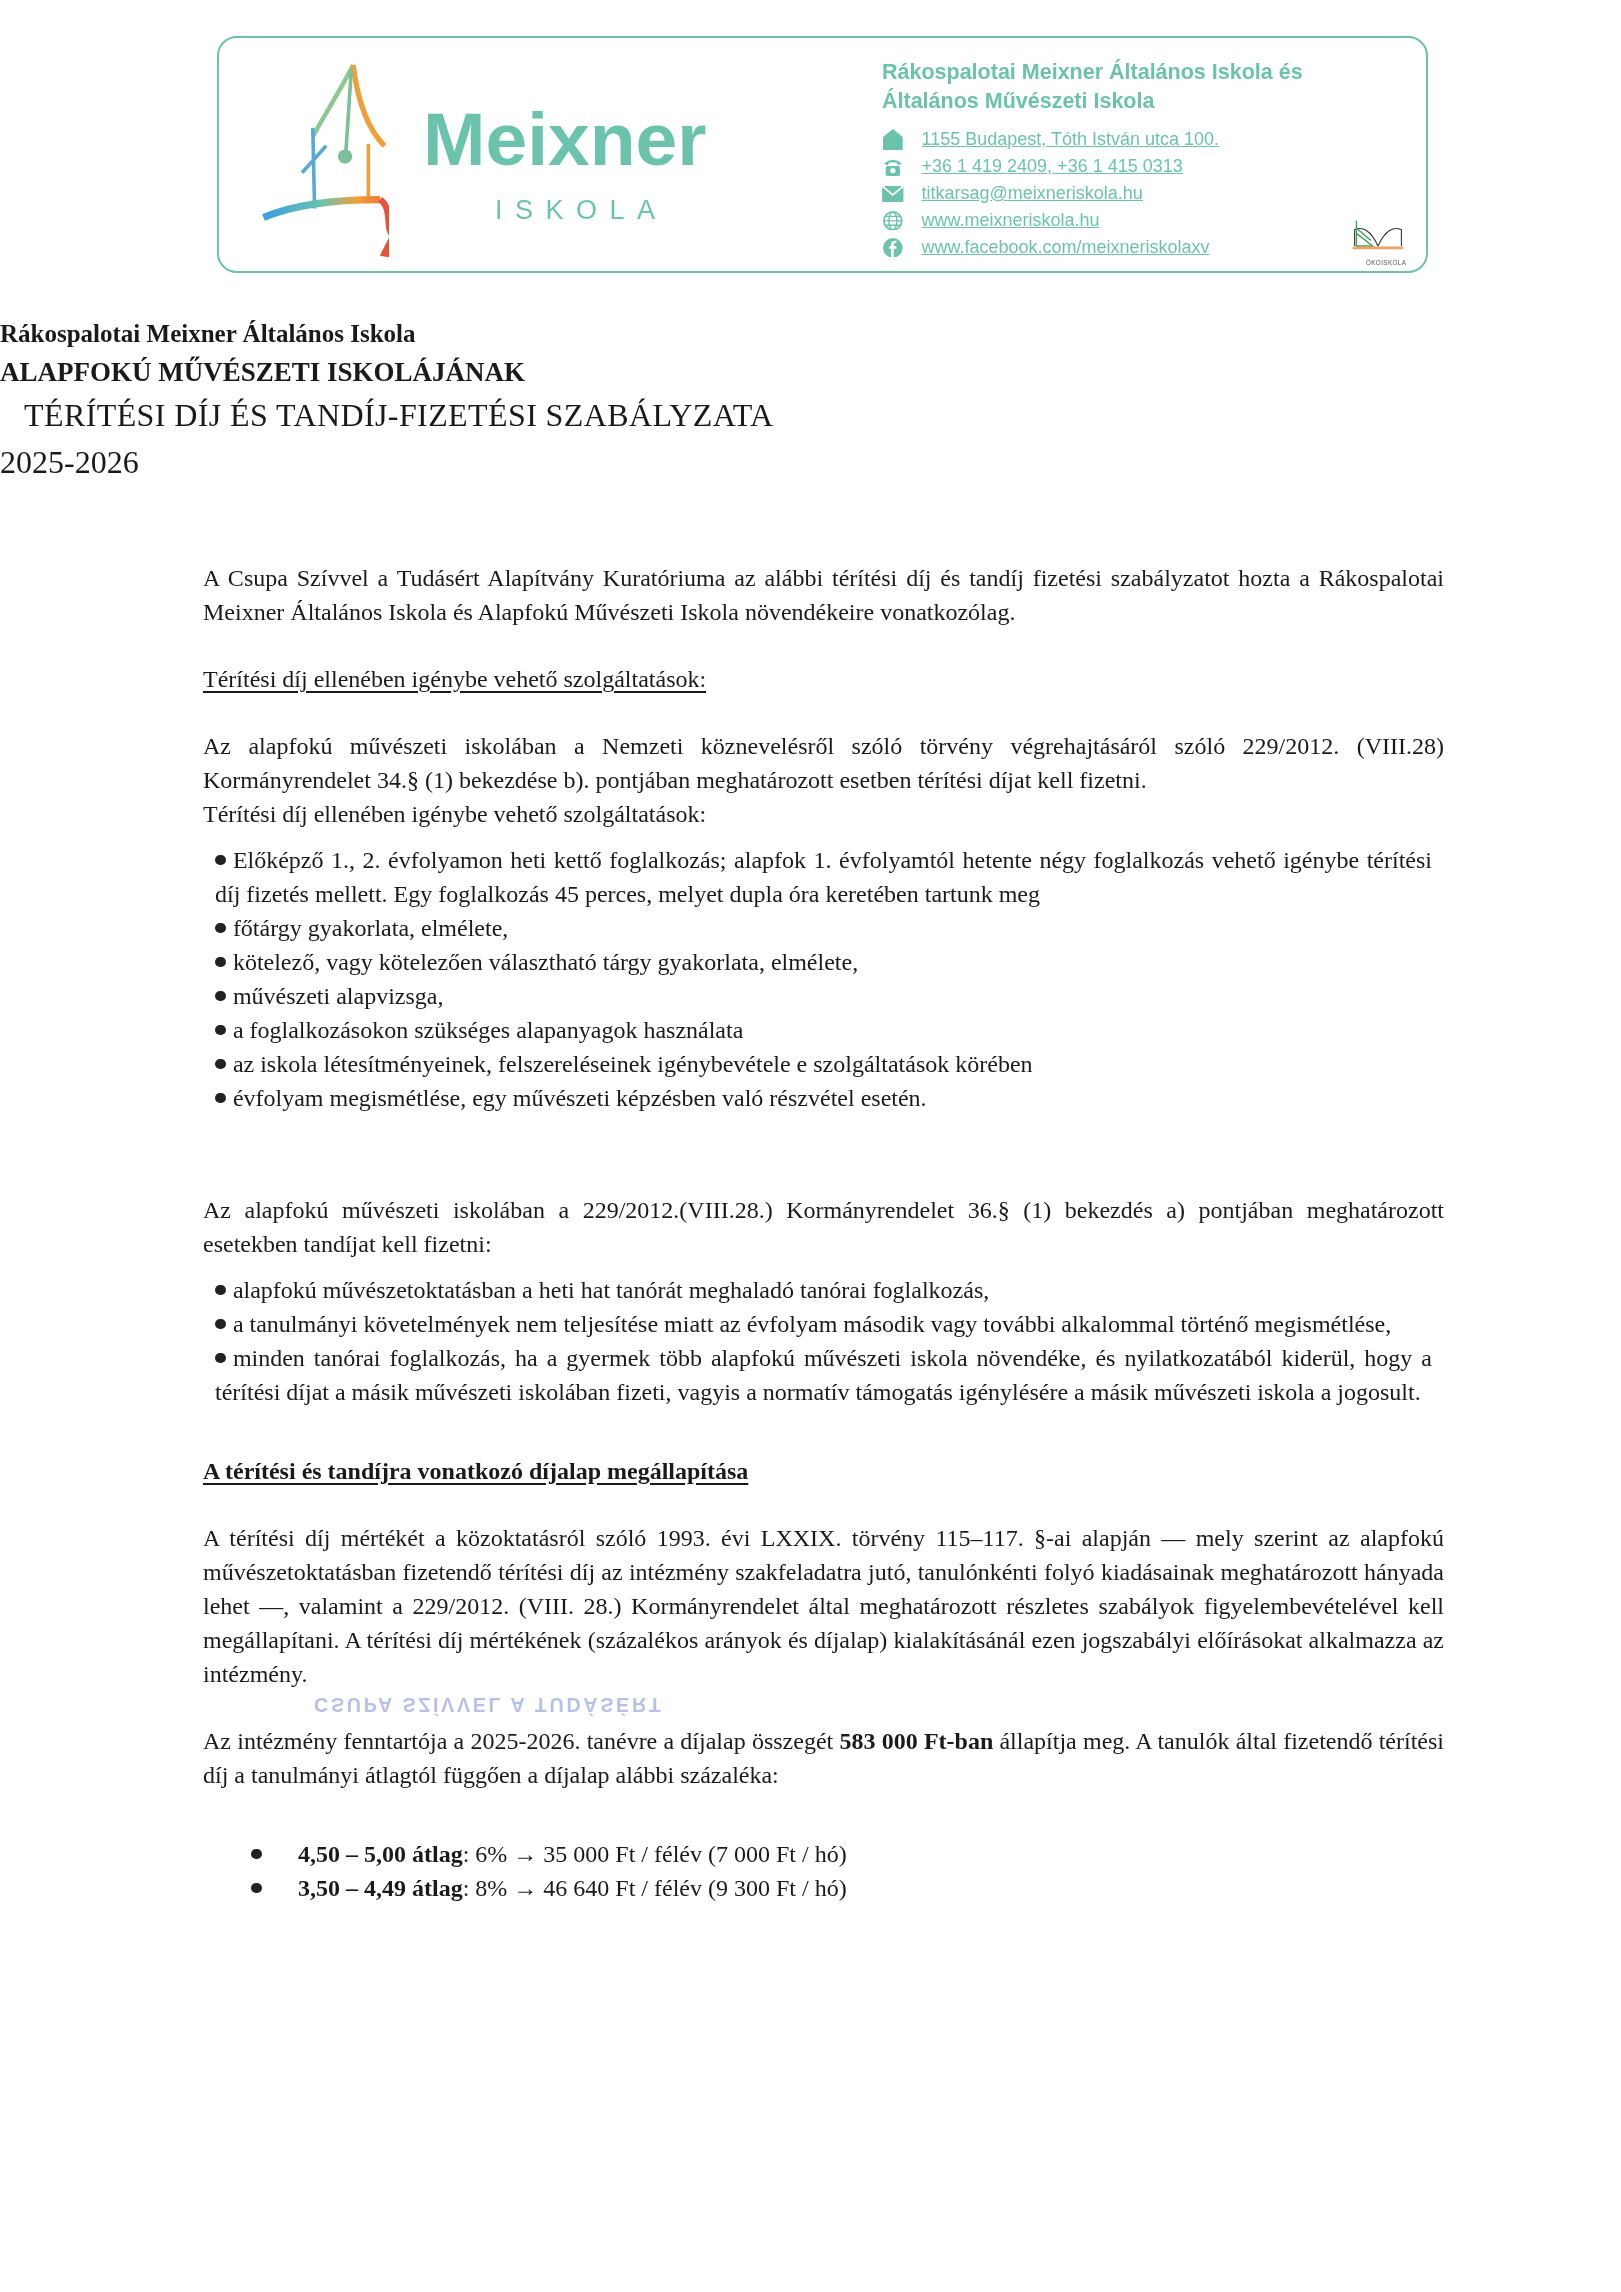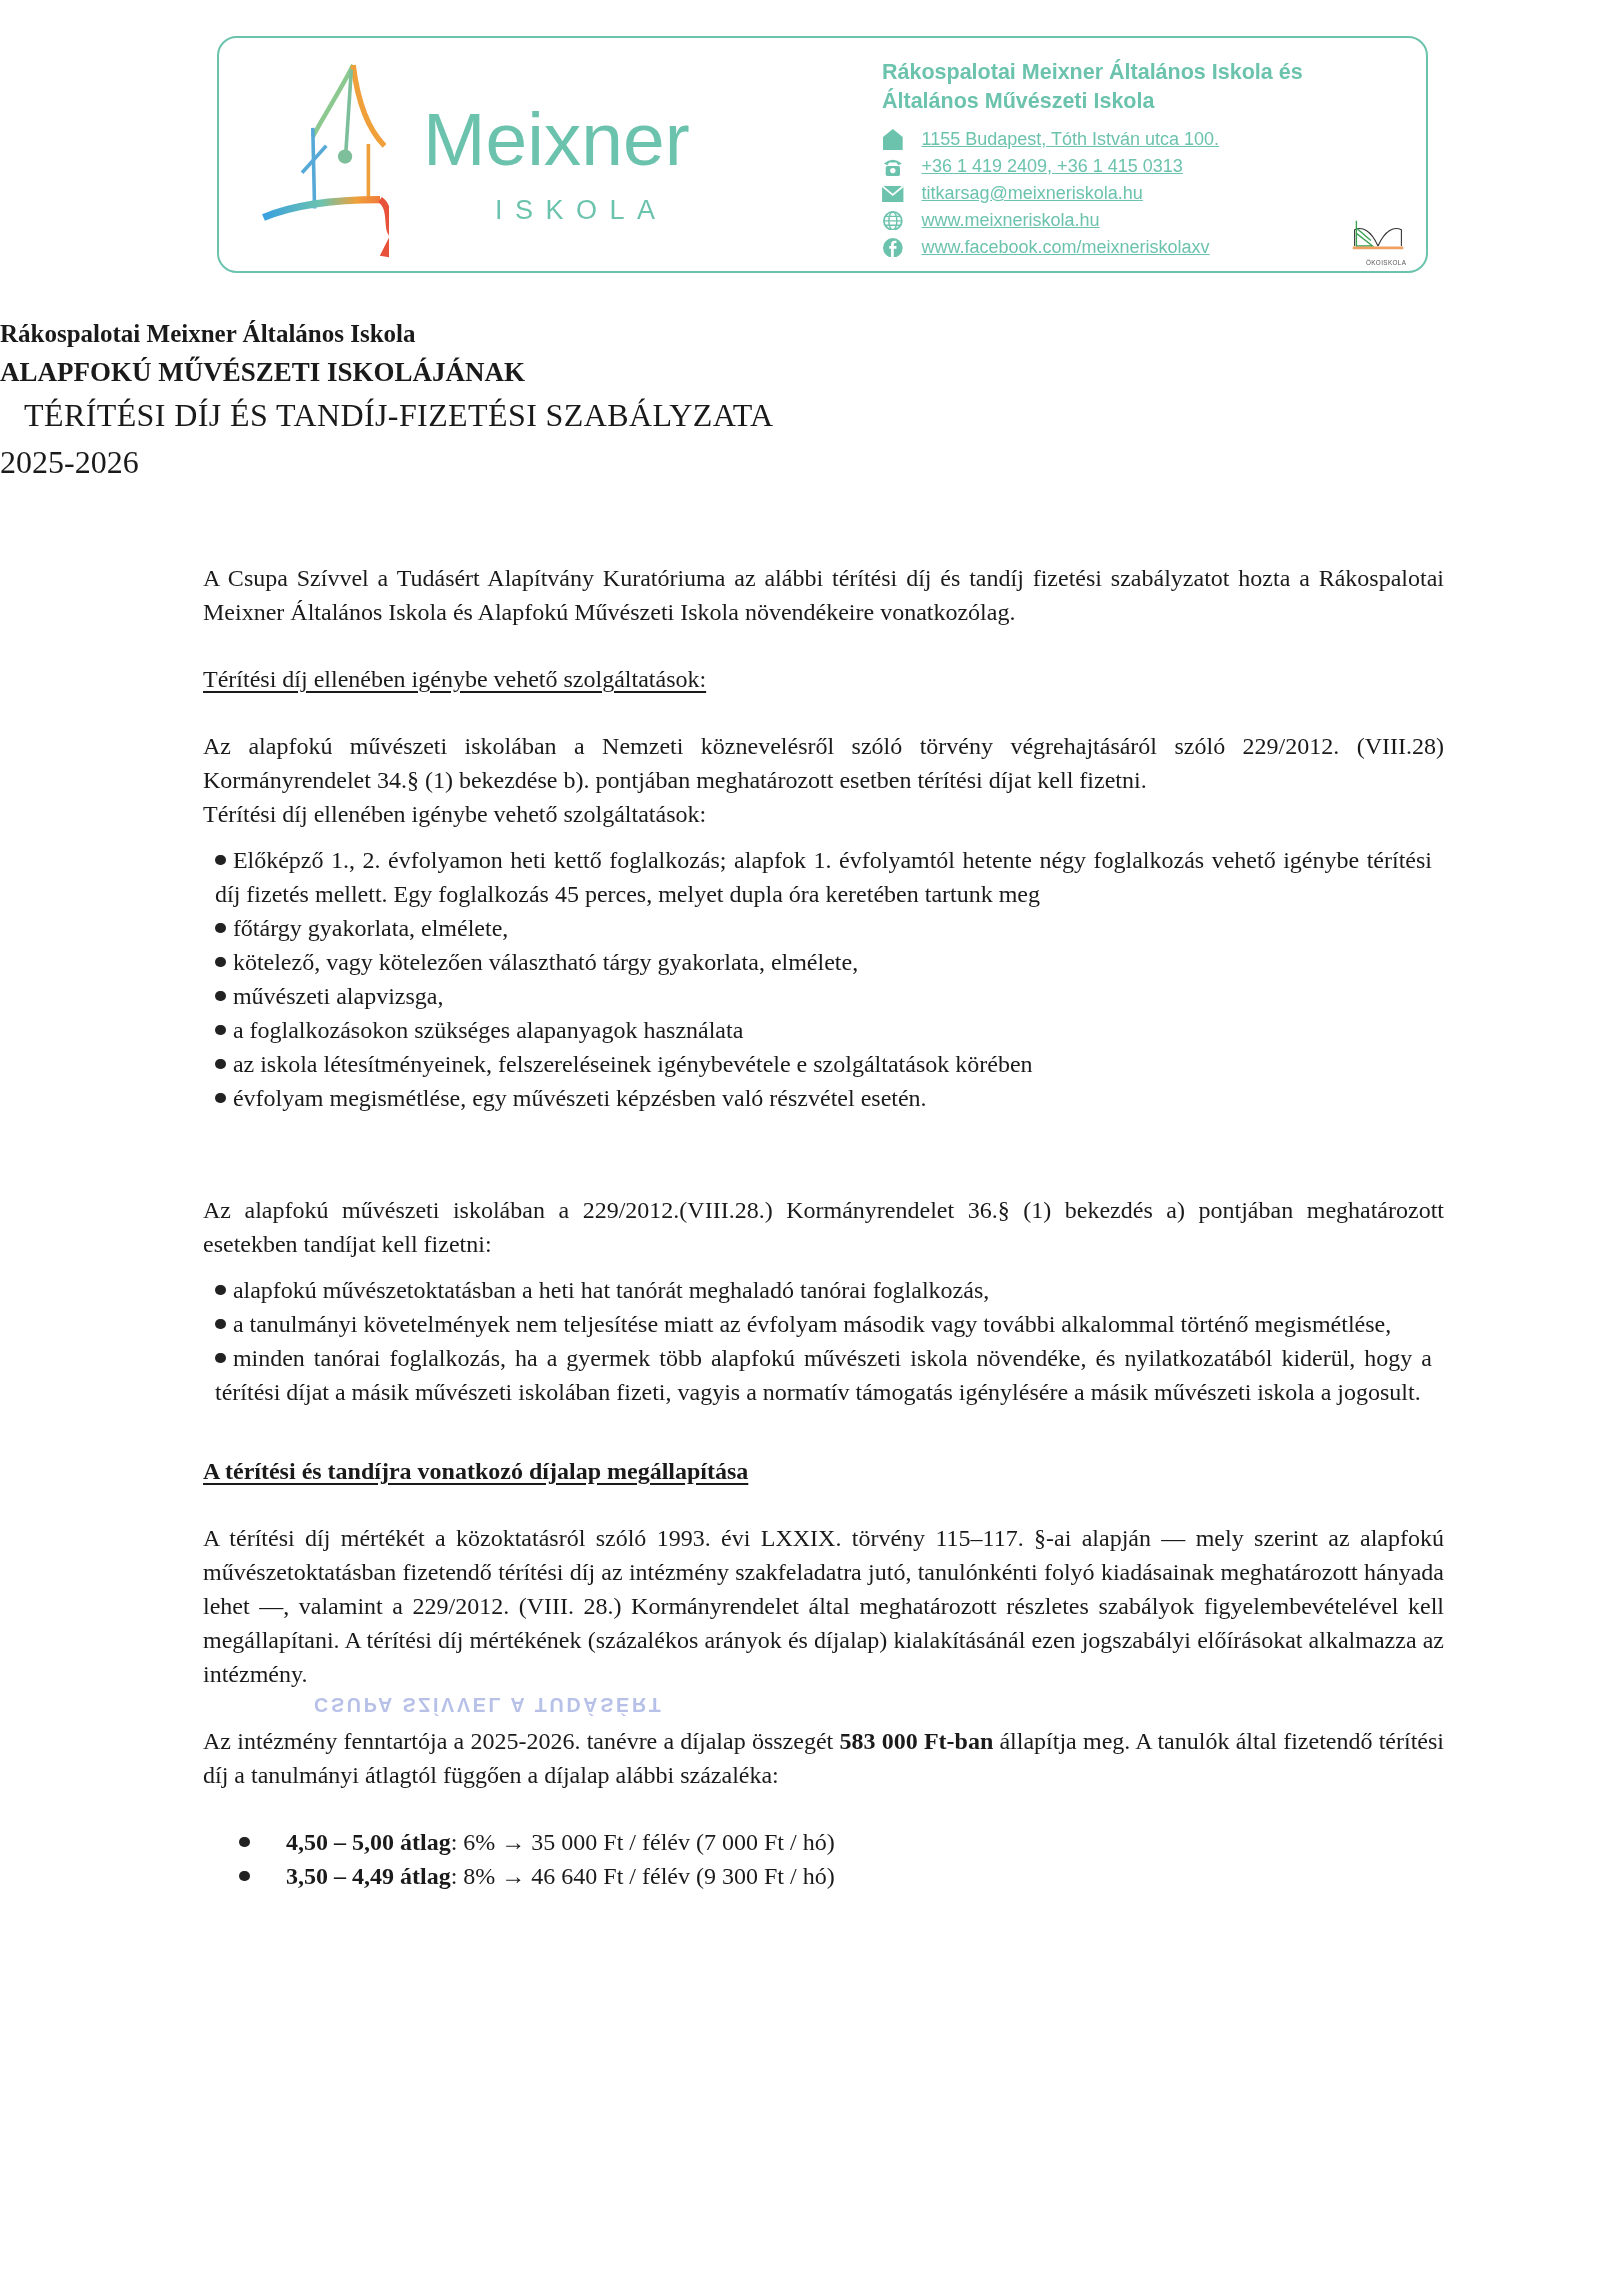--- a/index.html
+++ b/index.html
@@ -4,21 +4,21 @@
 <style>
   html, body { margin: 0; padding: 0; background: #ffffff; }
   body { width: 1621px; height: 2293px; position: relative; overflow: hidden;
          font-family: "Liberation Serif", serif; color: #1a1a1a; }
 
   
   .letterhead { position: absolute; left: 217px; top: 36px; width: 1211px; height: 237px;
                 border: 2.7px solid #6cc3ad; border-radius: 19.7px; box-sizing: border-box; }
   .logo-mark { position: absolute; left: 40px; top: 18px; width: 130px; height: 202px; }
   .brand-name { position: absolute; left: 204px; top: 64px; font-family: "Liberation Sans", sans-serif;
-                font-weight: normal; font-size: 75px; color: #6cc3ad; letter-spacing: 0px; line-height: 1; }
+                font-weight: bold; font-size: 75px; color: #6cc3ad; letter-spacing: 0px; line-height: 1; }
   .brand-sub { position: absolute; left: 276px; top: 159px; font-family: "Liberation Sans", sans-serif;
                font-size: 27px; color: #6cc3ad; letter-spacing: 12.5px; line-height: 1; }
   .school-name { position: absolute; left: 663px; top: 19.7px; font-family: "Liberation Sans", sans-serif;
                  font-weight: bold; font-size: 21.5px; line-height: 29px; color: #6cc3ad; width: 502px; }
   .contact-list { position: absolute; left: 663px; top: 88px; margin: 0; padding: 0; list-style: none;
                   font-family: "Liberation Sans", sans-serif; font-size: 18px; color: #6cc3ad; }
   .contact-list li { height: 27px; line-height: 27px; display: flex; align-items: center; text-decoration: underline; }
   .contact-list .ic { width: 21.5px; height: 21.5px; margin-right: 18px; display: inline-flex;
                       align-items: center; justify-content: center; }
   .eco-logo { position: absolute; right: 21.5px; bottom: 16px; width: 54px; height: 45px; }
@@ -35,21 +35,21 @@
   
   .content { position: absolute; left: 203px; top: 561px; width: 1241px; font-size: 24px; line-height: 34px; }
   .content p { margin: 0; text-align: justify; }
   .gap { height: 33px; }
   .h-u { text-decoration: underline; text-underline-offset: 3.6px; }
   .h-bu { font-weight: bold; text-decoration: underline; text-underline-offset: 3.6px; }
   .bl { margin: 12px; padding: 0; list-style: none; }
   .bl li { text-align: justify; }
   .bl li .dot { display: inline-block; width: 10.7px; height: 10.7px; border-radius: 50%; background: #222;
                 margin-right: 7.2px; vertical-align: 2.7px; }
-  .fee-list { margin: 0; padding: 0 0 0 36px; list-style: none; }
+  .fee-list { margin: 12px; padding: 0 0 0 36px; list-style: none; }
   .fee-list li { position: relative; padding-left: 47px; }
   .fee-list li .dot { position: absolute; left: 0; top: 11.6px; width: 10.7px; height: 10.7px; border-radius: 50%; background: #222; }
   b.strong { font-weight: bold; }
 
   
   .stamp { position: absolute; left: 296px; top: 1684px; width: 376px; height: 161px; pointer-events: none; opacity: 0.55; }
   .stamp-text { position: absolute; left: 18px; top: 9px; font-family: "Liberation Sans", sans-serif; font-weight: bold;
                 font-size: 19.7px; color: #7d8fd6; letter-spacing: 2.7px; transform: scaleX(-1) rotate(180deg); }
 </style>
 </head>

